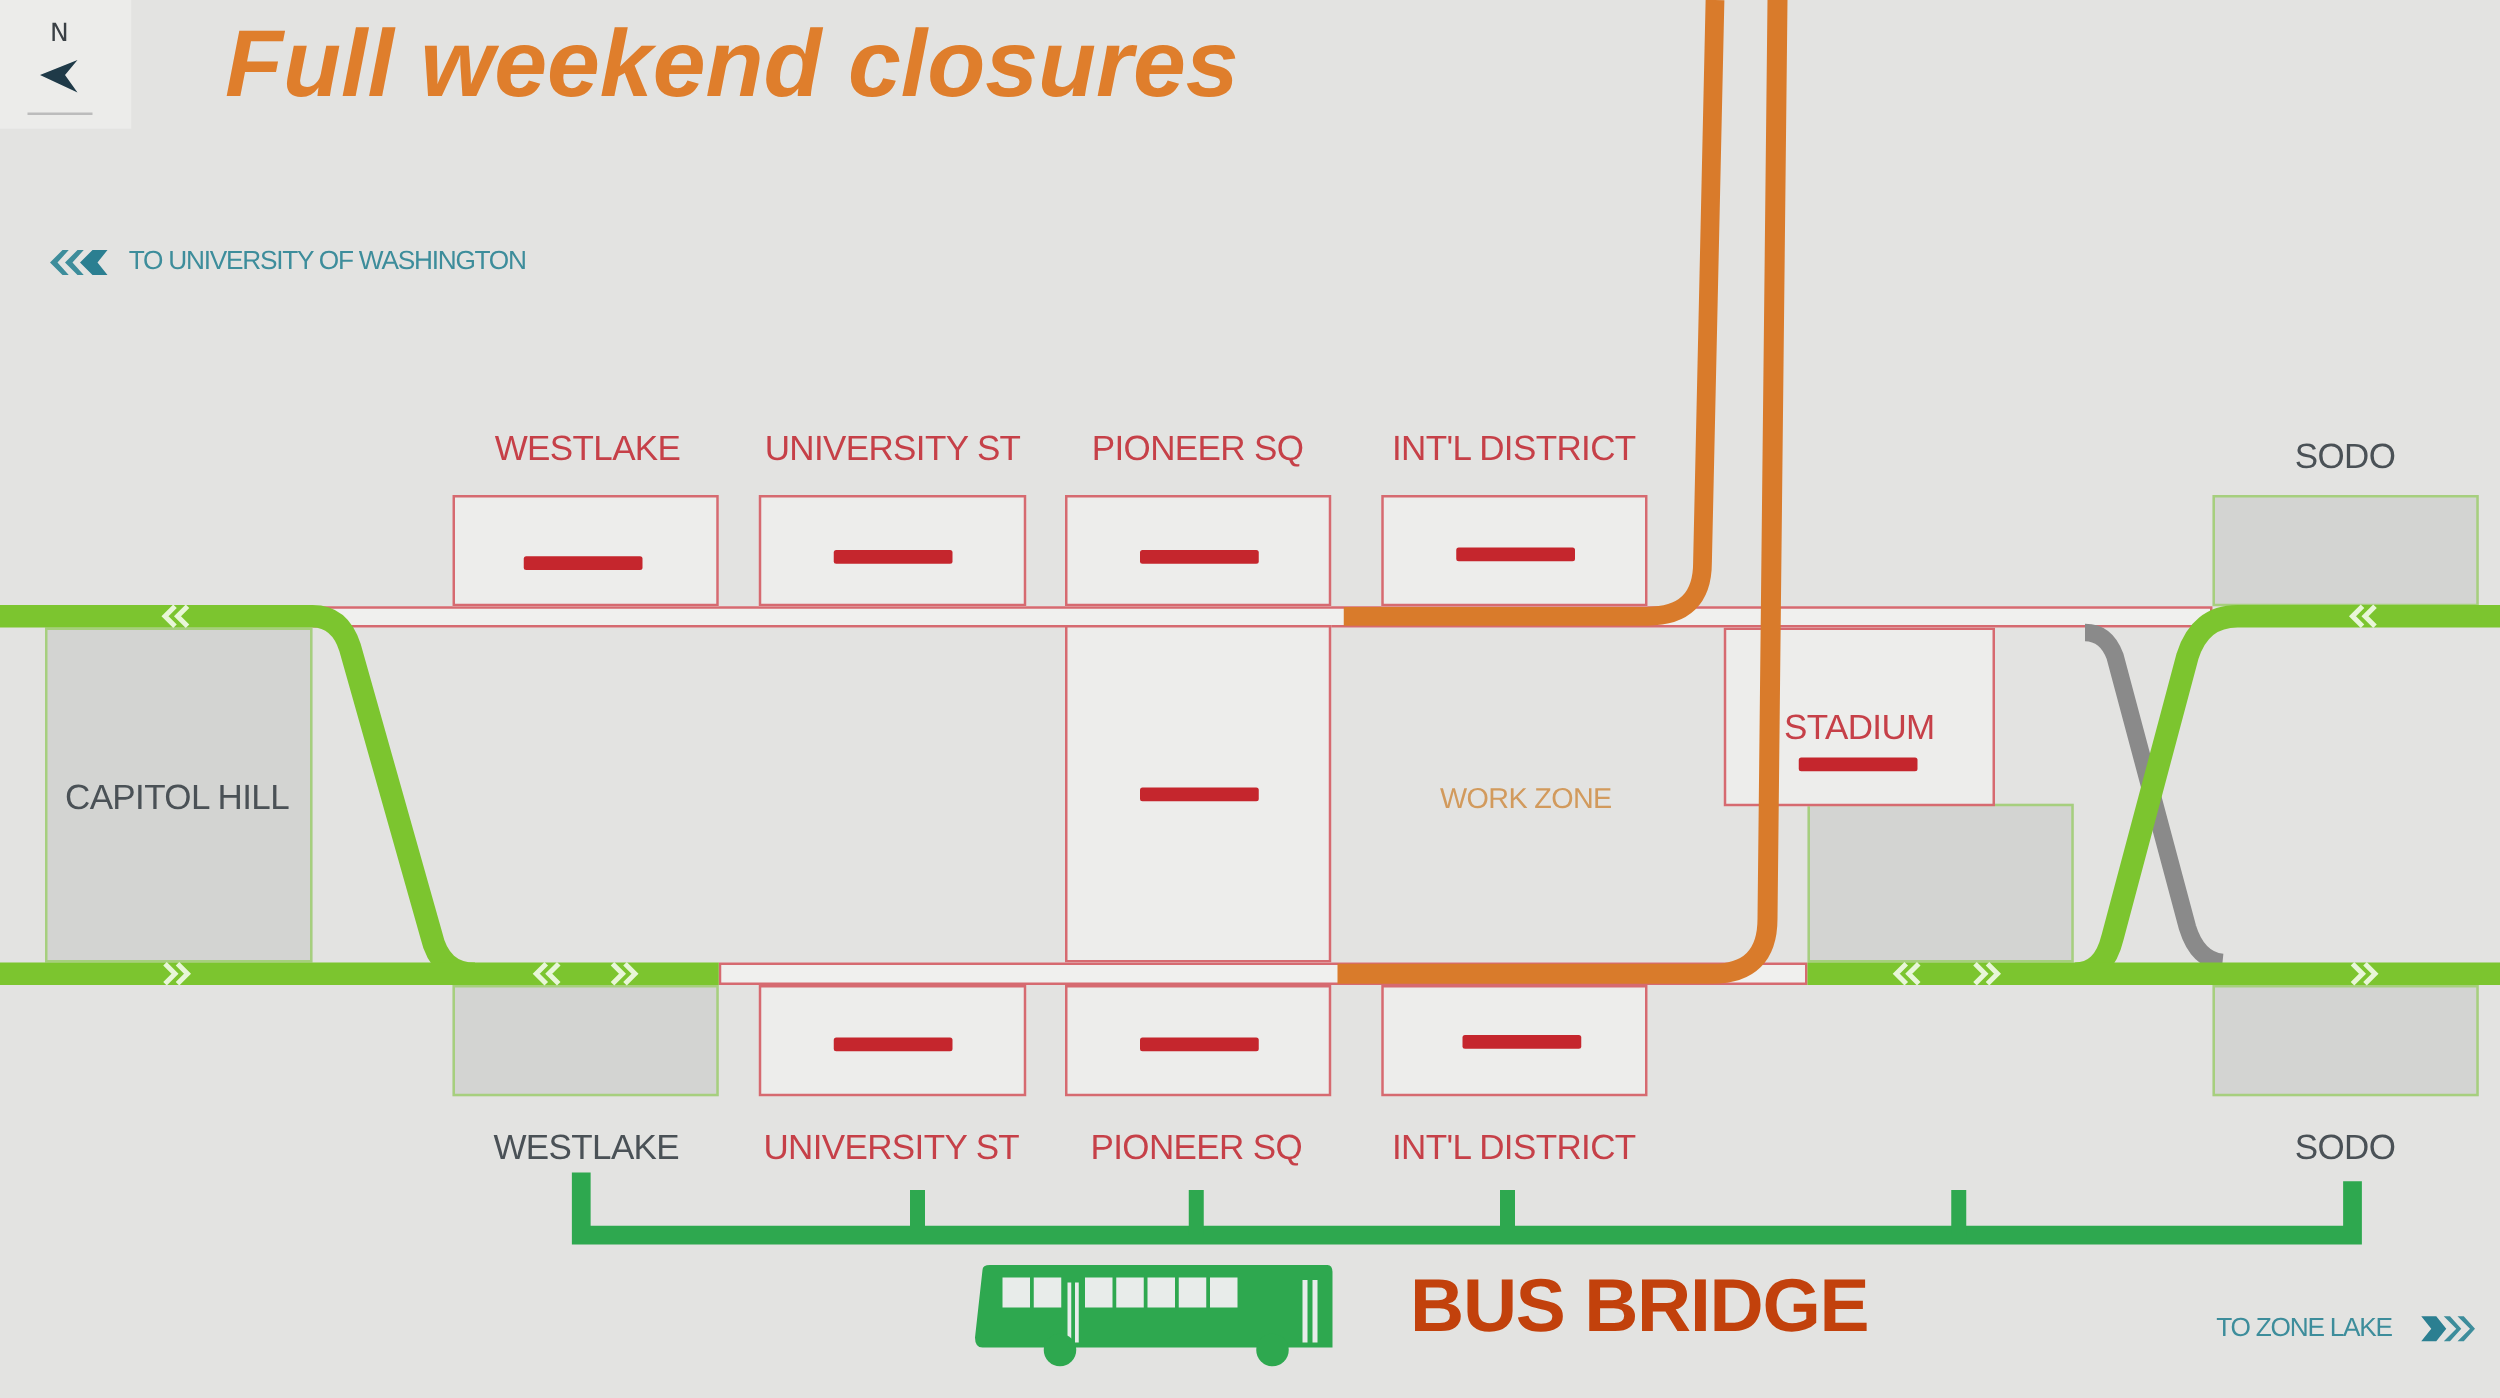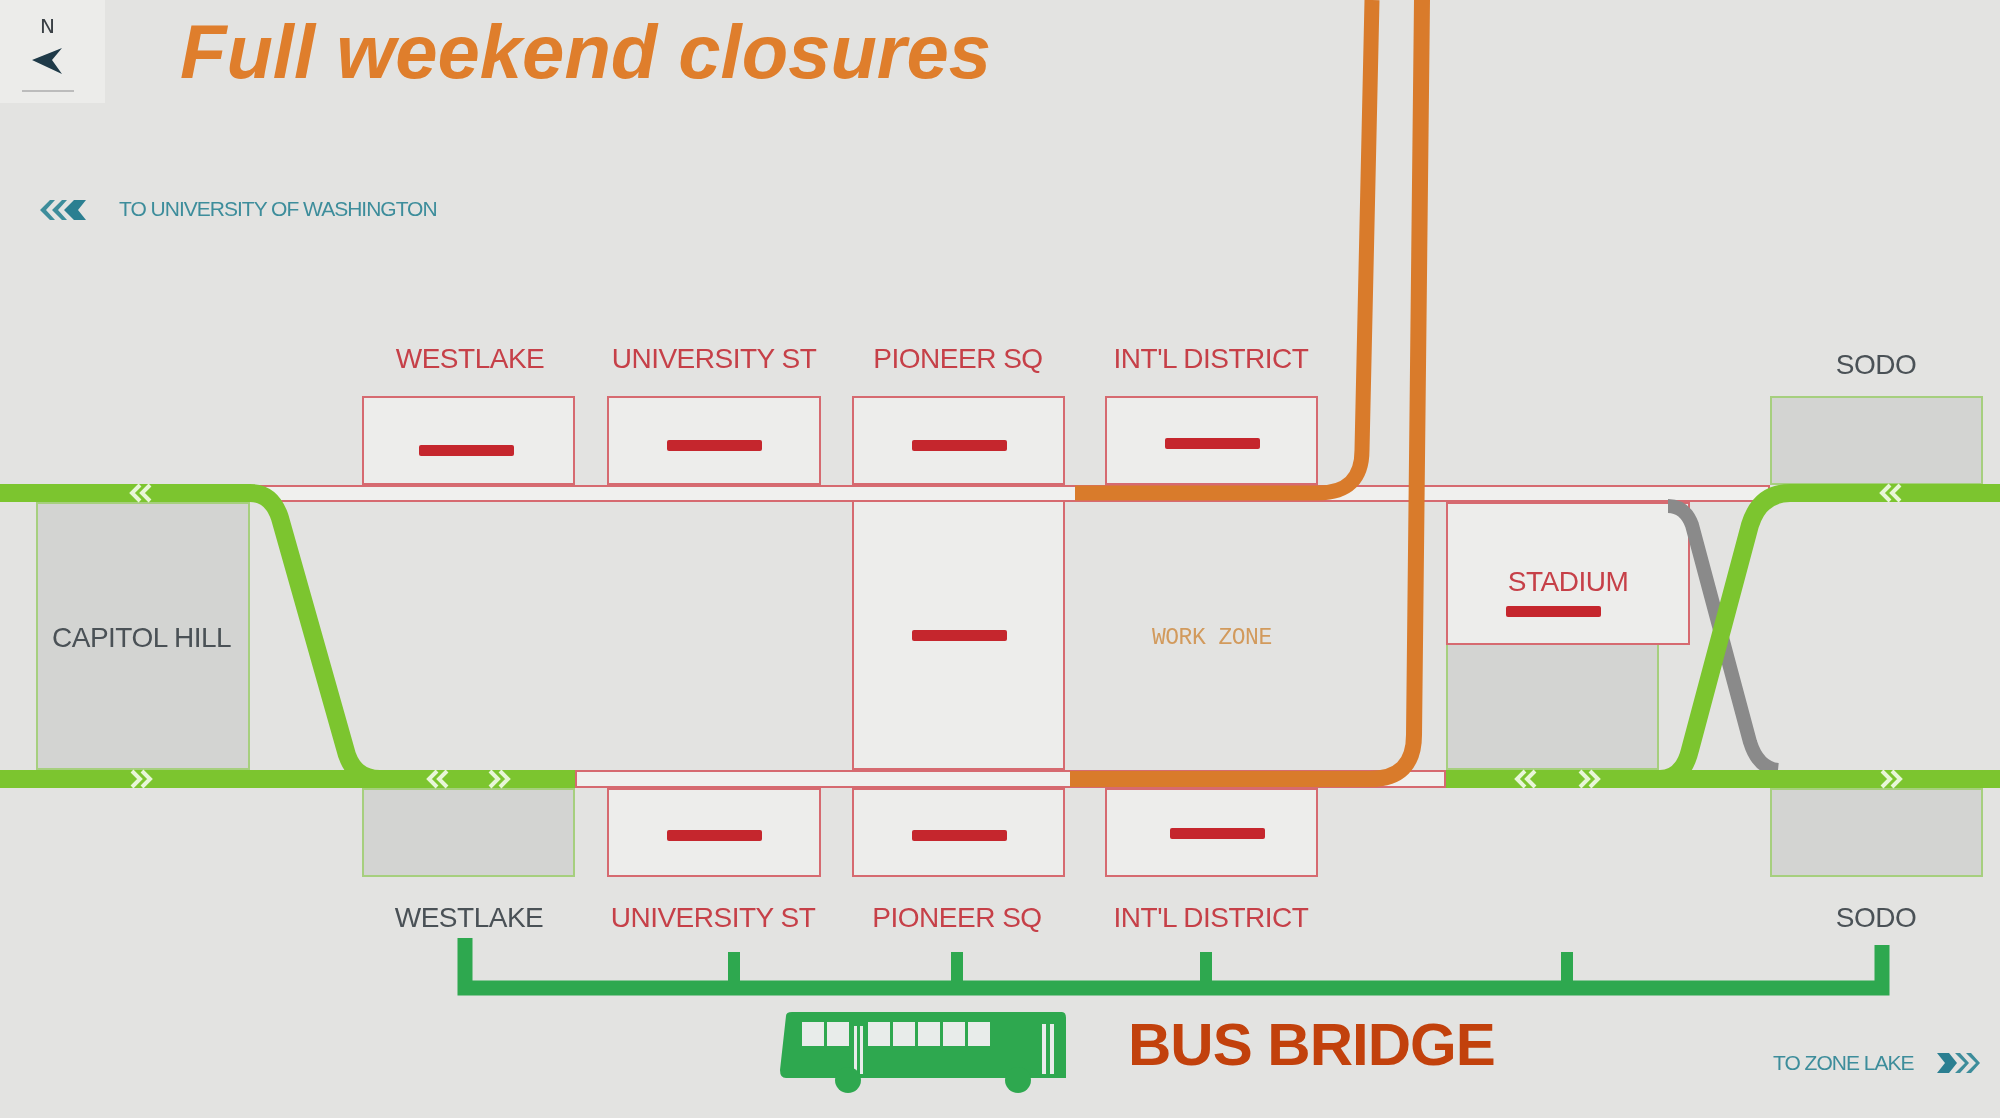--- a/index.html
+++ b/index.html
@@ -12,21 +12,21 @@
   .compass .bar{position:absolute;left:22px;top:90px;width:52px;height:2px;background:#bcbcbc;}
   .title{left:180px;top:8px;font-family:"Liberation Sans",sans-serif;font-weight:bold;font-style:italic;
          font-size:76px;color:#df7e2c;letter-spacing:0px;white-space:nowrap;}
   .dir{font-family:"Liberation Sans",sans-serif;font-size:21px;color:#3d8d9b;letter-spacing:-1px;white-space:nowrap;}
   .lbl{font-family:"Liberation Sans",sans-serif;font-size:28px;white-space:nowrap;transform:translateX(-50%);letter-spacing:-0.5px;text-align:right;}
   .red{color:#c64048;}
   .dark{color:#4a5156;}
   .box{box-sizing:border-box;border:2px solid #d66a70;background:#ededeb;}
   .gbox{box-sizing:border-box;border:2px solid #a6cf7e;background:#d3d4d2;padding-left:12px;}
   .dash{position:absolute;height:11px;background:#c5262d;border-radius:2px;}
-  .workzone{font-family:Liberation Mono, monospace;font-size:23px;color:#d29a5c;letter-spacing:-0.5px;white-space:nowrap;}
+  .workzone{font-family:Liberation Sans, sans-serif;font-size:23px;color:#d29a5c;letter-spacing:-0.5px;white-space:nowrap;}
   .busbridge{font-family:"Liberation Sans",sans-serif;font-weight:bold;font-size:60px;color:#c2410c;white-space:nowrap;letter-spacing:-1px;}
   svg.layer{position:absolute;left:0;top:0;}
 </style>
 </head>
 <body>
 
 <div class="abs compass">
   <span class="n">N</span>
   <svg width="40" height="40" viewBox="0 0 40 40">
     <path d="M2 18 L32 6 L22 18 L32 32 Z" fill="#1f3a48"></path>
@@ -34,21 +34,21 @@
   <div class="bar"></div>
 </div>
 
 <div class="abs title">Full weekend closures</div>
 
 <svg class="abs" style="left:38px;top:198px;" width="50" height="24" viewBox="0 0 50 24">
   <path d="M12 2 L2 12 L12 22 L17 22 L8 12 L17 2 Z" fill="#3d8d9b"></path>
   <path d="M24 2 L14 12 L24 22 L29 22 L20 12 L29 2 Z" fill="#3d8d9b"></path>
   <path d="M36 2 L26 12 L36 22 L48 22 L40 12 L48 2 Z" fill="#2b7f91"></path>
 </svg>
-<div class="abs dir" style="left:103px;top:197px;margin-left:16px;">TO UNIVERSITY OF WASHINGTON</div>
+<div class="abs dir" style="left:103px;top:197px;">TO UNIVERSITY OF WASHINGTON</div>
 
 <div class="abs gbox" style="left:36px;top:502px;width:214px;height:268px;">
   <div class="abs dark" style="left:14px;top:118px;font-family:'Liberation Sans',sans-serif;font-size:28px;white-space:nowrap;letter-spacing:-0.5px;">CAPITOL HILL</div>
 </div>
 <div class="abs gbox" style="left:362px;top:788px;width:213px;height:89px;"></div>
 <div class="abs gbox" style="left:1770px;top:396px;width:213px;height:89px;"></div>
 <div class="abs gbox" style="left:1770px;top:788px;width:213px;height:89px;"></div>
 <div class="abs gbox" style="left:1446px;top:643px;width:213px;height:127px;"></div>
 
 <div class="abs box" style="left:250px;top:485px;width:1520px;height:17px;background:#f0f0ee;"></div>
@@ -74,21 +74,21 @@
 <div class="abs box" style="left:607px;top:788px;width:214px;height:89px;">
   <div class="dash" style="left:58px;top:40px;width:95px;"></div>
 </div>
 <div class="abs box" style="left:852px;top:788px;width:213px;height:89px;">
   <div class="dash" style="left:58px;top:40px;width:95px;"></div>
 </div>
 <div class="abs box" style="left:1105px;top:788px;width:213px;height:89px;">
   <div class="dash" style="left:63px;top:38px;width:95px;"></div>
 </div>
 
-<div class="abs box" style="left:1446px;top:502px;width:244px;height:143px;">
+<div class="abs box" style="left:1379px;top:502px;width:217px;height:143px;">
   <div class="abs red" style="left:50%;top:62px;transform:translateX(-50%);font-family:'Liberation Sans',sans-serif;font-size:28px;white-space:nowrap;letter-spacing:-0.5px;">STADIUM</div>
   <div class="dash" style="left:58px;top:102px;width:95px;"></div>
 </div>
 
 <svg class="layer" width="2000" height="1118" viewBox="0 0 2000 1118">
 
   <path d="M1668 506 Q1685 506 1692 525 L1750 742 Q1758 768 1778 770" fill="none" stroke="#8a8a8a" stroke-width="14"></path>
 
   <path d="M0 493 L250 493 Q272 493 280 518 L345 748 Q352 779 380 779 L575 779" fill="none" stroke="#7cc52f" stroke-width="18"></path>
 

